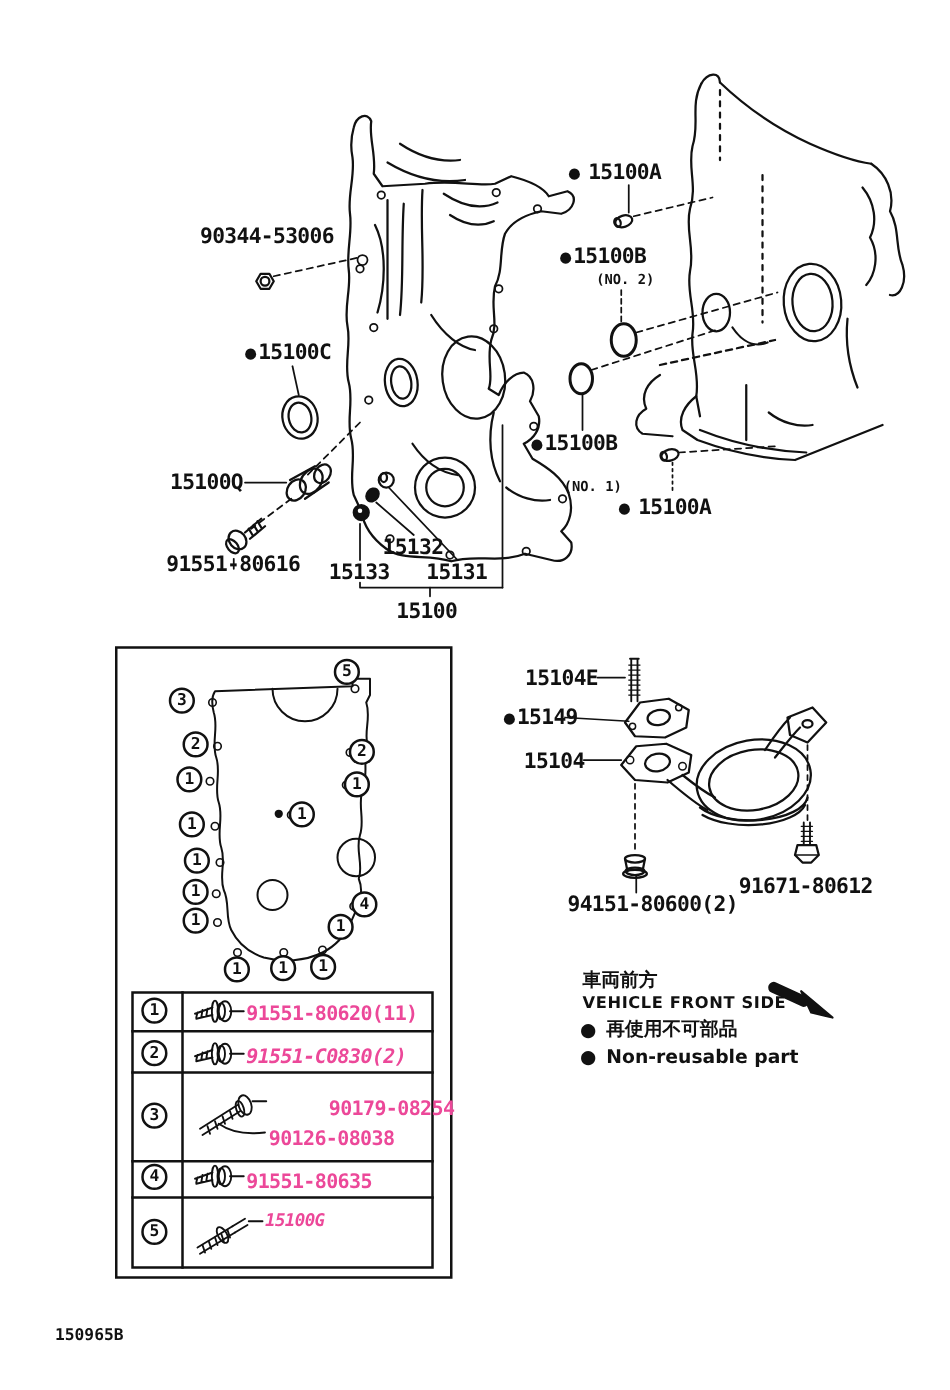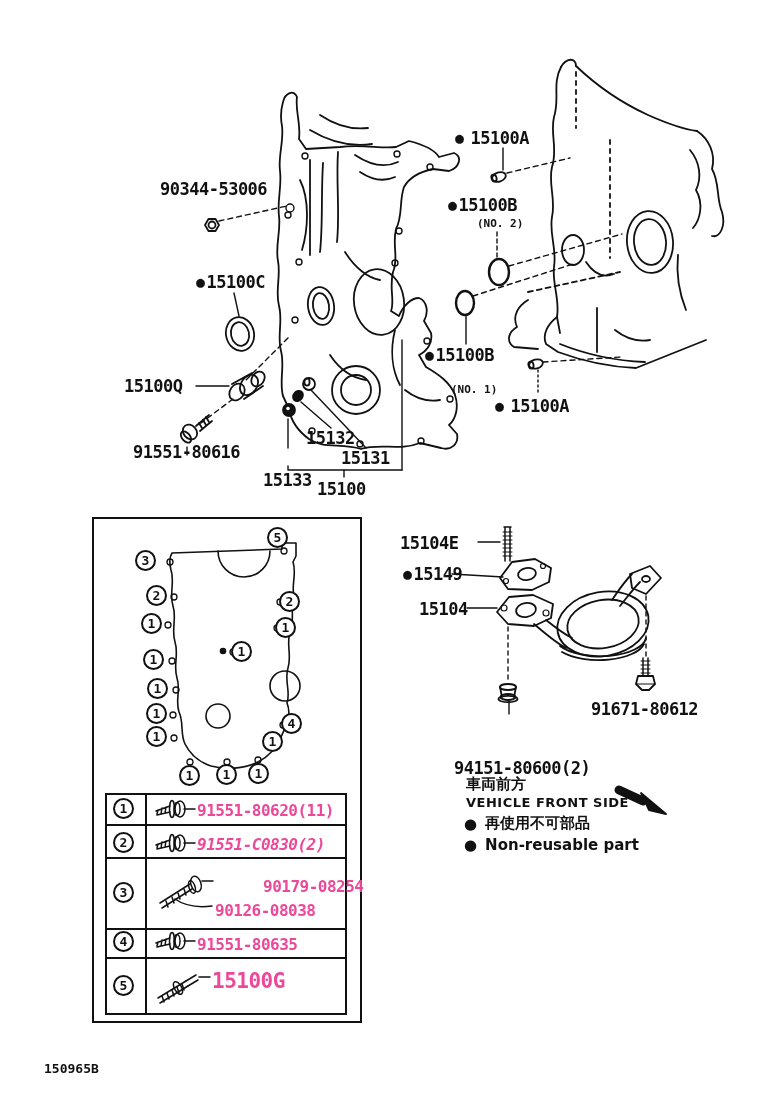--- a/index.html
+++ b/index.html
@@ -5,21 +5,21 @@
   html,body{margin:0;padding:0;background:#fff;}
   .canvas{position:relative;width:760px;height:1112px;background:#ffffff;overflow:hidden;
           font-family:"DejaVu Sans Mono",monospace;color:#111;}
   svg.art{position:absolute;left:0;top:0;z-index:1;}
   .lbl{position:absolute;z-index:3;font:bold 17px "DejaVu Sans Mono",monospace;
        letter-spacing:-0.5px;white-space:nowrap;color:#111;display:flex;align-items:center;}
   .lbl .dot{font-size:15px;margin-right:2px;}
   .lbl .dot.sp{margin-right:7px;}
   .sub{position:absolute;z-index:3;font:bold 11px "DejaVu Sans Mono",monospace;white-space:nowrap;color:#111;}
   .tbl-txt{position:absolute;z-index:3;font:bold 16px "DejaVu Sans Mono",monospace;letter-spacing:-0.5px;white-space:nowrap;color:#ec4899;}
-  .tbl-txt.big{font-size:21px;}
+  .tbl-txt.big{font-size:14px;font-style:italic;}
   .callout{position:absolute;z-index:3;width:21px;height:21px;border:2px solid #111;border-radius:50%;
            display:flex;align-items:center;justify-content:center;
            font:bold 13px "DejaVu Sans Mono",monospace;background:#fff;box-sizing:border-box;}
   .panel{position:absolute;z-index:2;border:2px solid #111;background:transparent;box-sizing:border-box;}
   .note{position:absolute;z-index:3;font:bold 15px "DejaVu Sans",sans-serif;white-space:nowrap;color:#111;display:flex;align-items:flex-end;}
   .note .dot{margin-right:8px;font-size:15px;}
   .note.en{font-size:13px;letter-spacing:0.5px;}
   .footer{position:absolute;z-index:3;font:bold 13px "DejaVu Sans Mono",monospace;color:#111;}
   .hline,.vline{position:absolute;z-index:2;background:#111;}
 </style>
@@ -283,30 +283,30 @@
   </g>
 </svg>
 
 <div class="lbl" style="left:160px;top:179px;">
   <span>90344-53006</span>
     </div>
 <div class="lbl" style="left:196px;top:272px;">
   <span class="dot">●</span>
   <span>15100C</span>
     </div>
-<div class="lbl" style="left:124px;top:376px;align-items:flex-end;">
+<div class="lbl" style="left:136px;top:376px;align-items:flex-end;">
   <span>15100Q</span>
     </div>
 <div class="lbl" style="left:133px;top:442px;">
   <span>91551-80616</span>
     </div>
 <div class="lbl" style="left:306px;top:428px;">
   <span>15132</span>
     </div>
-<div class="lbl" style="left:263px;top:470px;">
+<div class="lbl" style="left:263px;top:448px;">
   <span>15133</span>
     </div>
 <div class="lbl" style="left:341px;top:448px;">
   <span>15131</span>
     </div>
 <div class="lbl" style="left:317px;top:479px;">
   <span>15100</span>
     </div>
 
 <div class="lbl" style="left:455px;top:128px;">
@@ -323,31 +323,31 @@
   <span class="dot">●</span>
   <span>15100B</span>
     </div>
 <div class="sub" style="left:451px;top:383px;">
   <span>(NO. 1)</span></div>
 <div class="lbl" style="left:495px;top:396px;">
   <span class="dot sp">●</span>
   <span>15100A</span>
     </div>
 
-<div class="lbl" style="left:400px;top:533px;">
+<div class="lbl" style="left:420px;top:533px;">
   <span>15104E</span>
     </div>
 <div class="lbl" style="left:403px;top:564px;">
   <span class="dot">●</span>
   <span>15149</span>
     </div>
 <div class="lbl" style="left:419px;top:599px;">
   <span>15104</span>
     </div>
-<div class="lbl" style="left:454px;top:714px;margin-top:44px;">
+<div class="lbl" style="left:454px;top:714px;">
   <span>94151-80600(2)</span>
     </div>
 <div class="lbl" style="left:591px;top:699px;">
   <span>91671-80612</span>
     </div>
 
 <div class="panel" style="left:92px;top:517px;width:270px;height:506px;"></div>
 <div class="panel" style="left:105px;top:793px;width:242px;height:222px;"></div>
 <div class="hline" style="left:105px;top:824px;width:242px;height:2px;"></div>
 <div class="hline" style="left:105px;top:857px;width:242px;height:2px;"></div>

